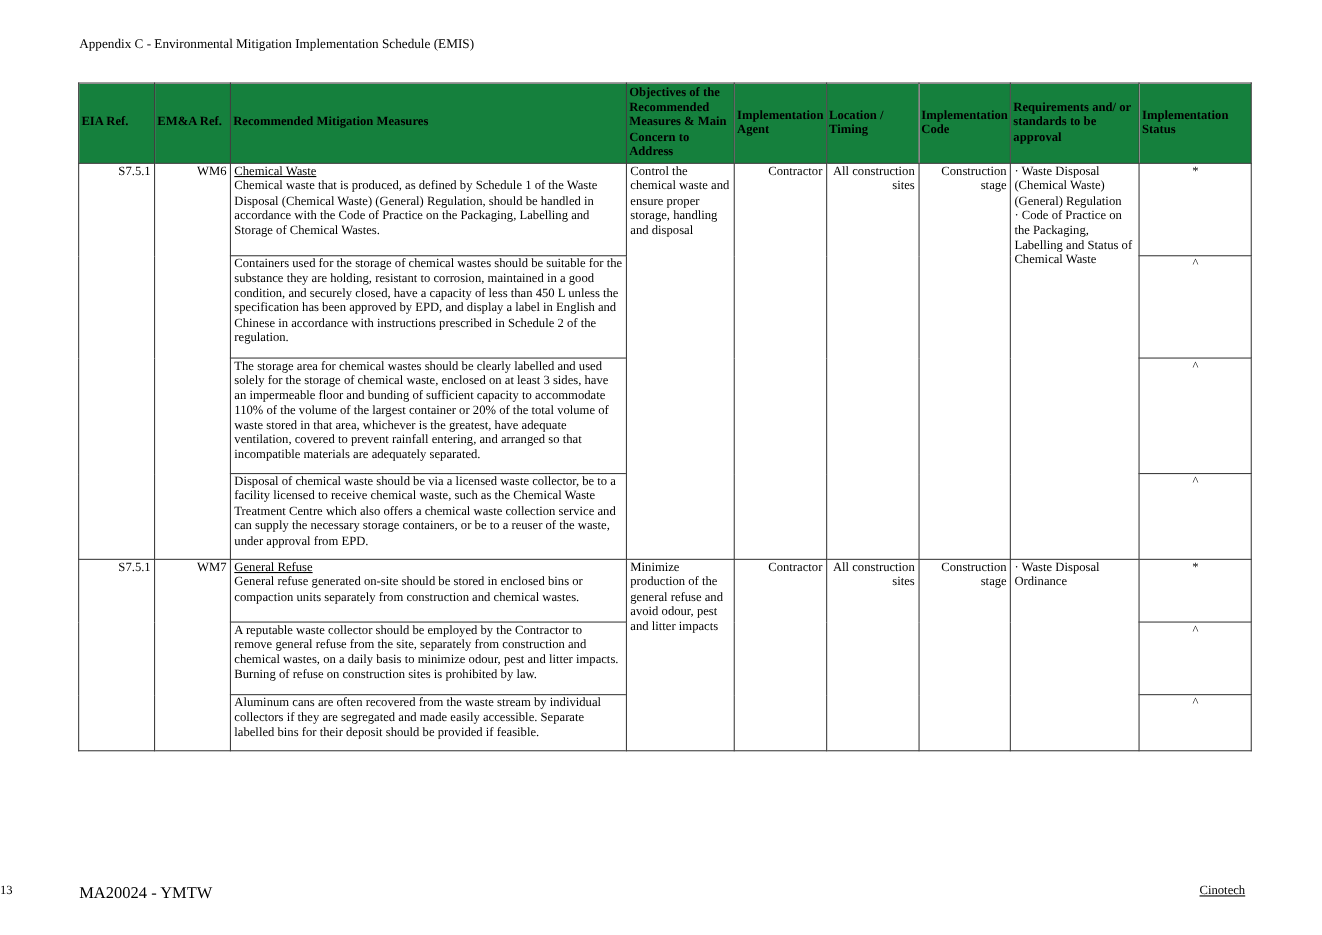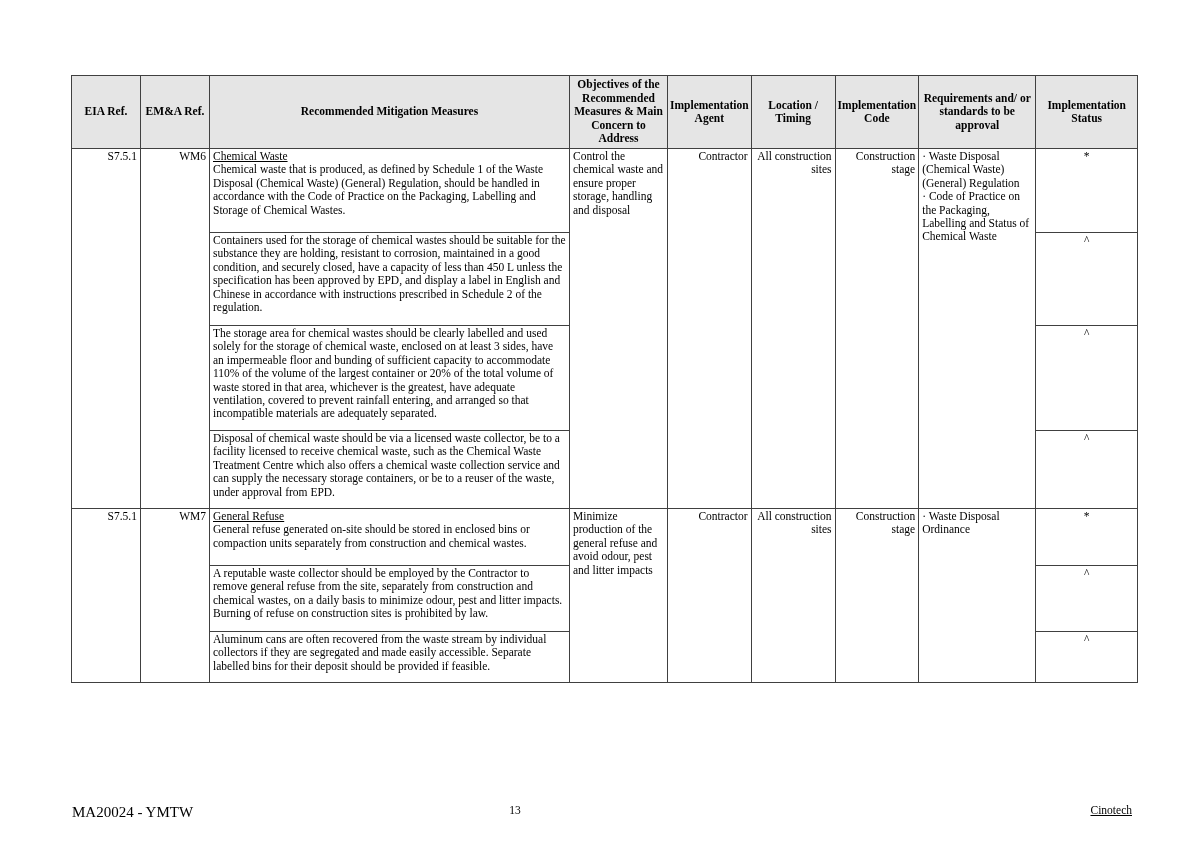--- a/index.html
+++ b/index.html
@@ -22,49 +22,50 @@
   }
   table.emis th, table.emis td {
     border: 1px solid #404040;
     font-size: 11.5px;
     line-height: 13.4px;
     vertical-align: top;
     overflow: hidden;
     padding: 1px 3px 0 3px;
   }
   table.emis th {
-    background: #e5e5e5;
+    background: #15803d;
     font-weight: bold;
-    text-align: center;
+    text-align: left;
     vertical-align: middle;
     padding: 0 2px;
     word-wrap: break-word;
     overflow-wrap: break-word;
   }
   td.c  { text-align: right; }
   td.st { text-align: center; font-size: 11px; }
   .u    { text-decoration: underline; }
   .req-item { margin: 0; }
   tr.h84  { height: 84px; }
   tr.h93  { height: 93px; }
   tr.h105 { height: 105px; }
   tr.h78  { height: 78px; }
   tr.h57  { height: 57px; }
   tr.h66  { height: 66px; }
   tr.h51  { height: 51px; }
   tr.hhead{ height: 73px; }
   .footer-left   { position:absolute; left:72px;  top:804px; font-size:15px; }
-  .footer-center { position:absolute; left:0; width:1030px; top:804px; text-align:center; font-size:11.5px; }
+  .footer-center { position:absolute; left:0; width:1030px; top:804px; font-size:11.5px; }
   .footer-right  { position:absolute; right:70px; top:804px; font-size:11.5px;text-decoration:underline; }
 </style>
 </head>
 <body>
 
 <div class="page">
 
+  <div class="doc-title">Appendix C - Environmental Mitigation Implementation Schedule (EMIS)</div>
 
   <table class="emis">
     <colgroup>
       <col style="width:69px">
         <col style="width:69px">
         <col style="width:360px">
       <col style="width:98px">
         <col style="width:71px">
         <col style="width:84px">
       <col style="width:77px">

